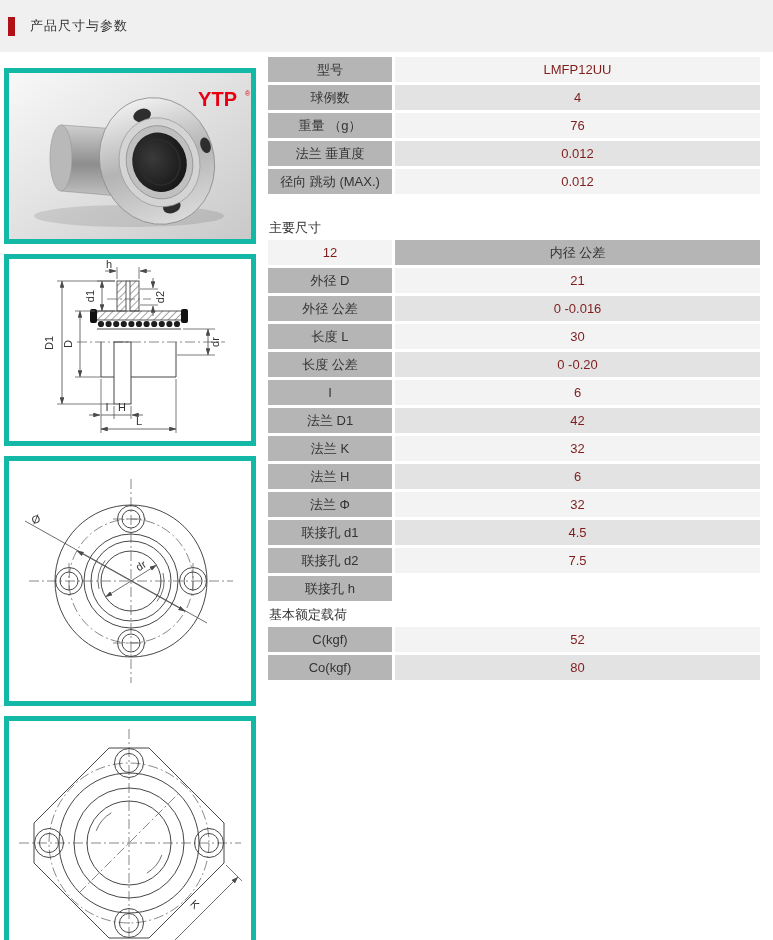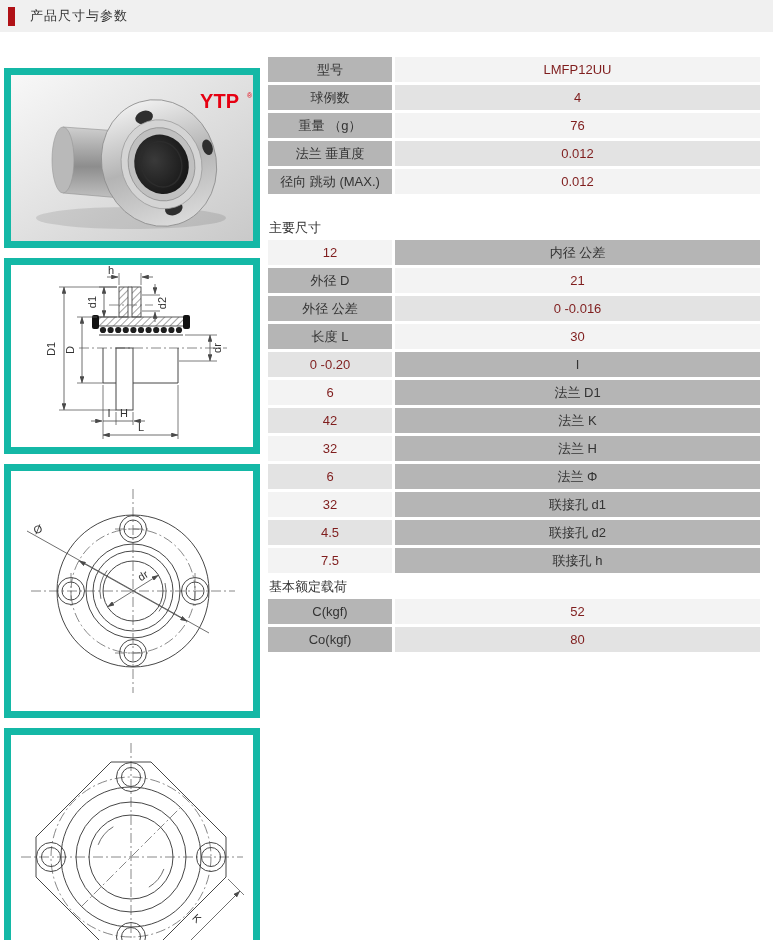--- a/index.html
+++ b/index.html
@@ -1,27 +1,27 @@
 <!DOCTYPE html>
 <html><head>
 <meta charset="utf-8">
 <style>
   html,body{margin:0;padding:0;}
   body{
     width:773px;height:940px;background:#fff;position:relative;
     font-family:"Liberation Sans","DejaVu Sans",sans-serif;overflow:hidden;
   }
   
-  .page-header{height:32px;background:#f0f0f0;display:flex;align-items:center;}
+  .page-header{height:52px;background:#f0f0f0;display:flex;align-items:center;}
   .accent-bar{width:7px;height:19px;background:#b01116;margin-left:8px;}
   .page-title{margin-left:15px;font-size:13px;color:#333;letter-spacing:1px;}
 
   
   .left-col{position:absolute;left:4px;top:68px;width:244px;}
-  .img-box{width:242px;border:7px solid #14b8a6;background:#fff;margin-bottom:10px;overflow:hidden;}
+  .img-box{width:242px;border:5px solid #14b8a6;background:#fff;margin-bottom:10px;overflow:hidden;}
   .img-box svg{display:block;}
 
   
   .right-col{position:absolute;left:268px;top:57px;width:492px;}
   .spec-table{display:grid;grid-template-columns:124px 1fr;gap:3px;}
   .cell{height:25px;display:flex;align-items:center;justify-content:center;font-size:13px;}
   .label-cell{background:#b5b5b5;color:#333;}
   .value-cell{background:#f3f3f3;color:#7f1d1d;}
   .value-cell.alt{background:#e3e3e3;}
   .section-title{font-size:13px;line-height:15px;color:#333;margin:6px 0 5px 1px;}
@@ -261,20 +261,21 @@
   <div class="section-title first">主要尺寸</div>
   <div class="spec-table">
       <div class="cell value-cell">12</div>
       <div class="cell label-cell">内径 公差</div>
       <div class="cell label-cell">外径 D</div>
       <div class="cell value-cell">21</div>
       <div class="cell label-cell">外径 公差</div>
       <div class="cell value-cell alt">0 -0.016</div>
       <div class="cell label-cell">长度 L</div>
       <div class="cell value-cell">30</div>
+      <div class="cell label-cell">长度 公差</div>
       <div class="cell value-cell alt">0 -0.20</div>
       <div class="cell label-cell">I</div>
       <div class="cell value-cell">6</div>
       <div class="cell label-cell">法兰 D1</div>
       <div class="cell value-cell alt">42</div>
       <div class="cell label-cell">法兰 K</div>
       <div class="cell value-cell">32</div>
       <div class="cell label-cell">法兰 H</div>
       <div class="cell value-cell alt">6</div>
       <div class="cell label-cell">法兰 Φ</div>

